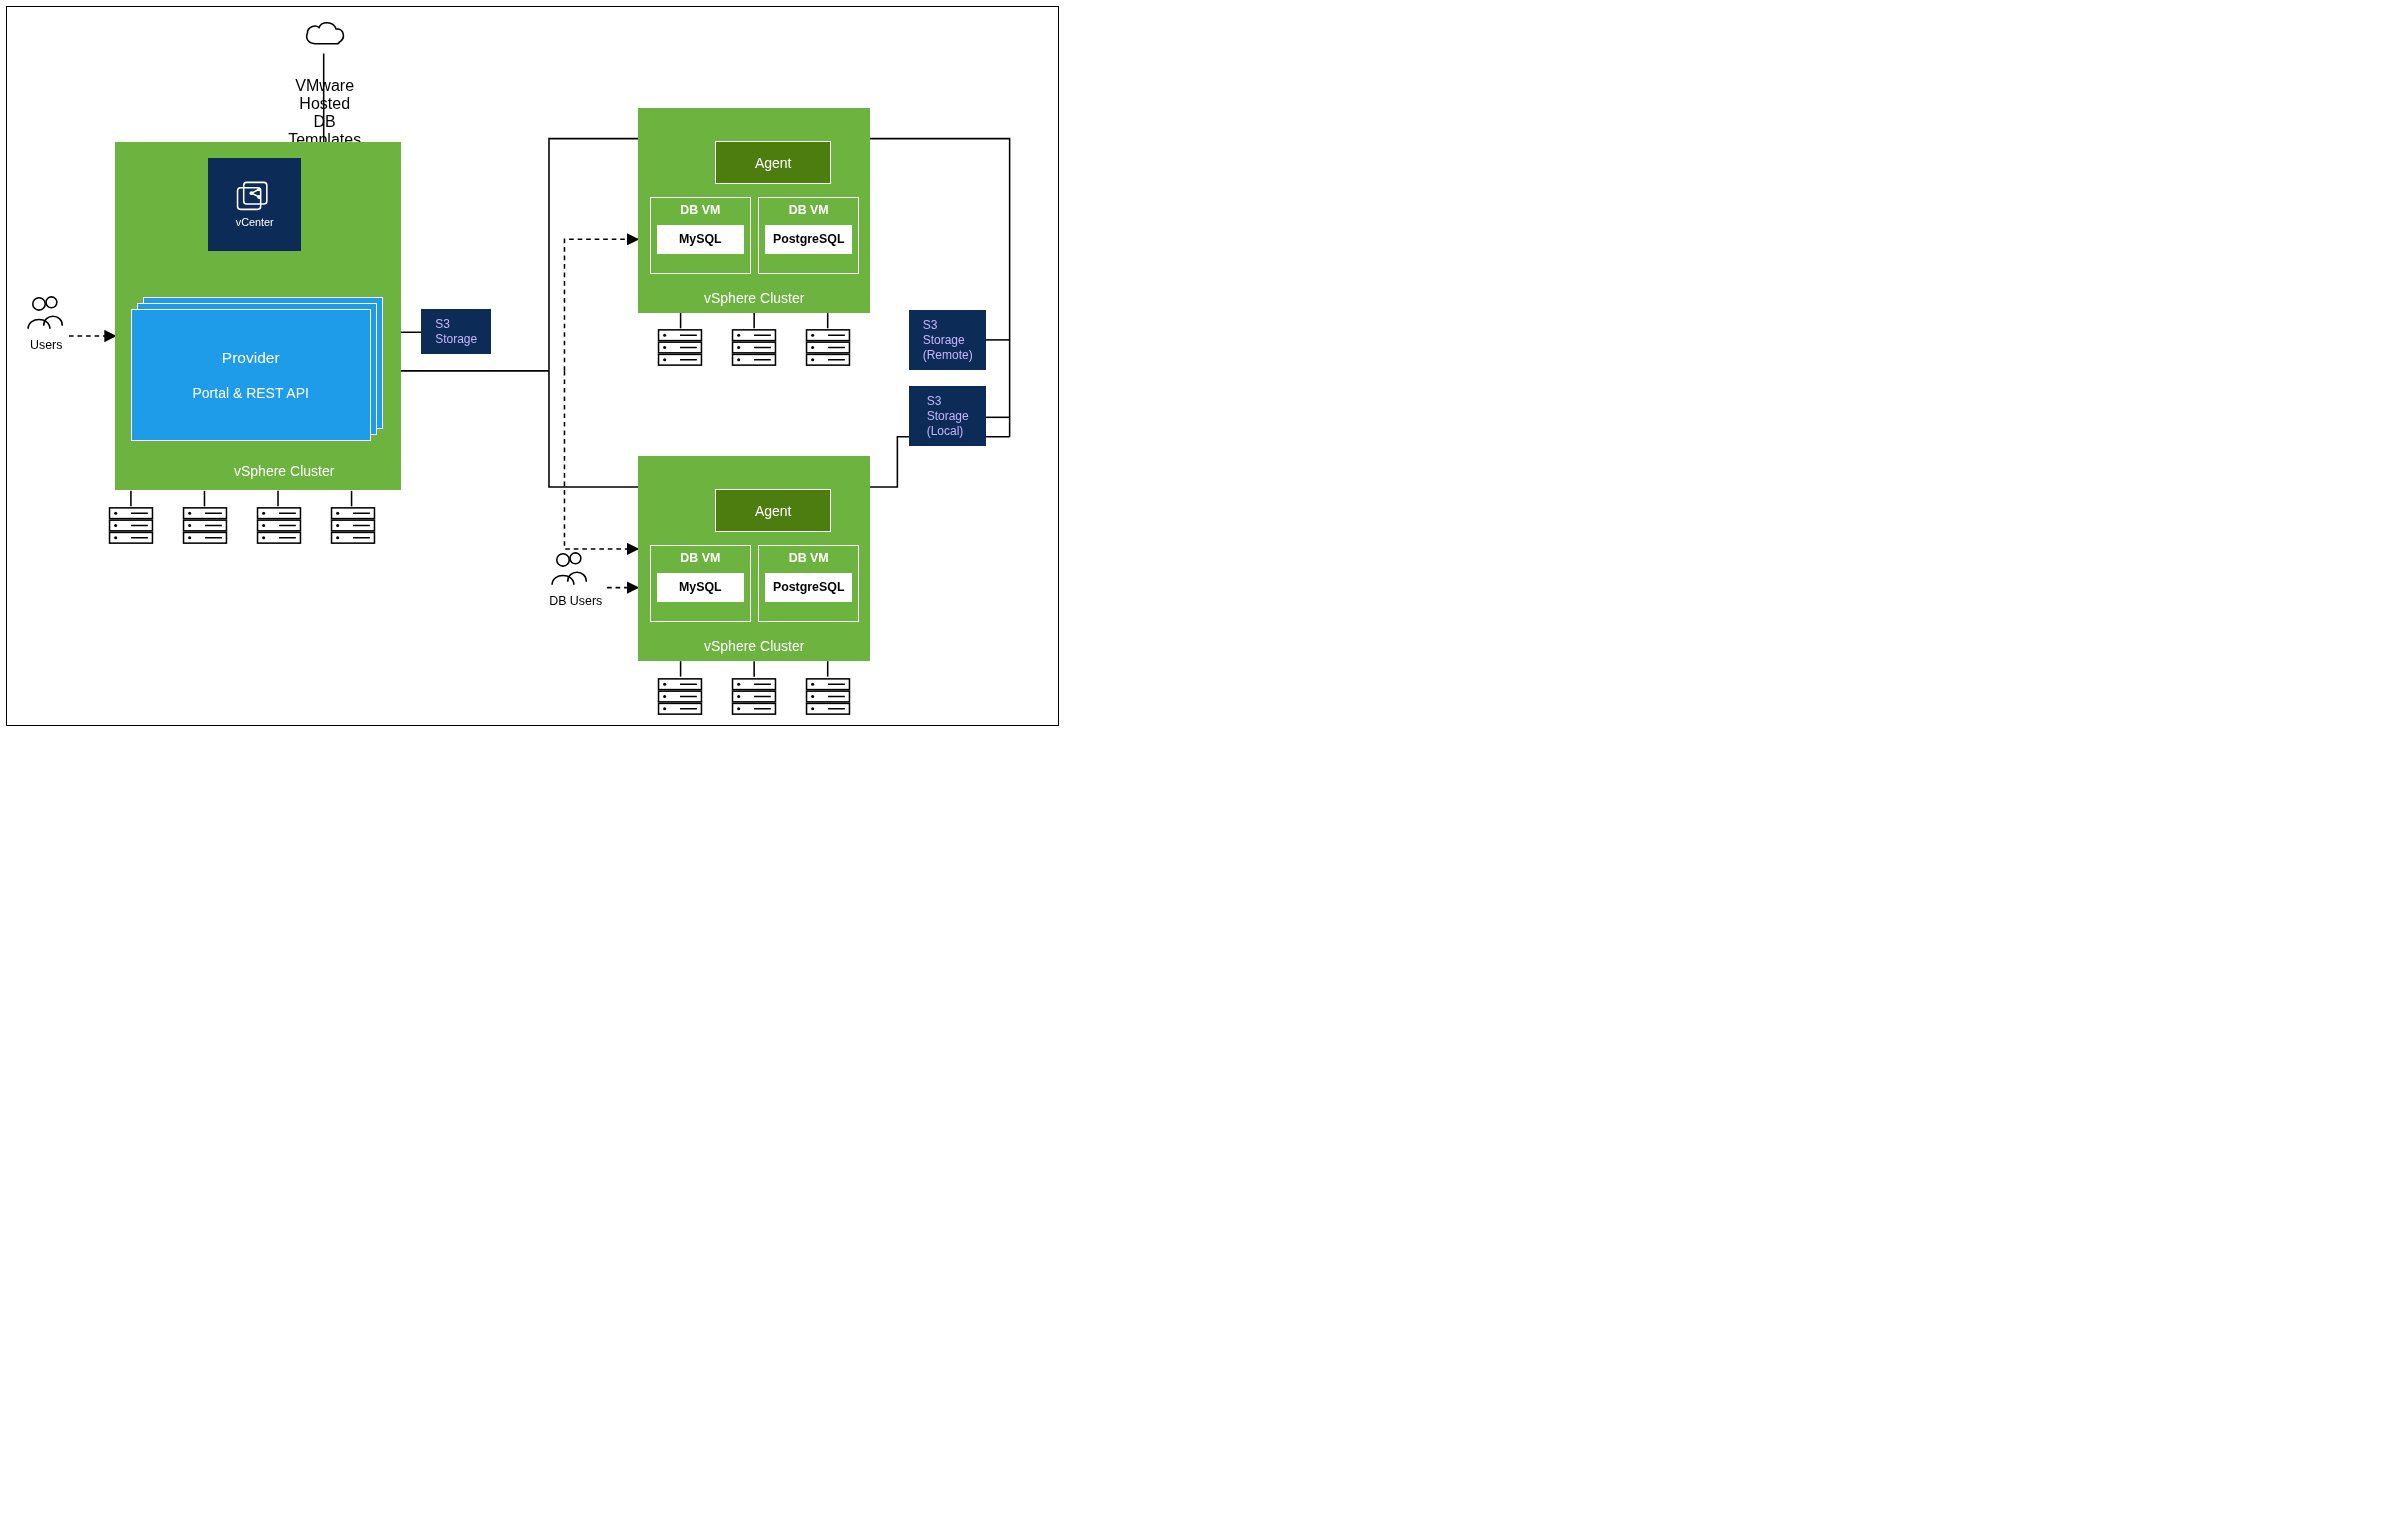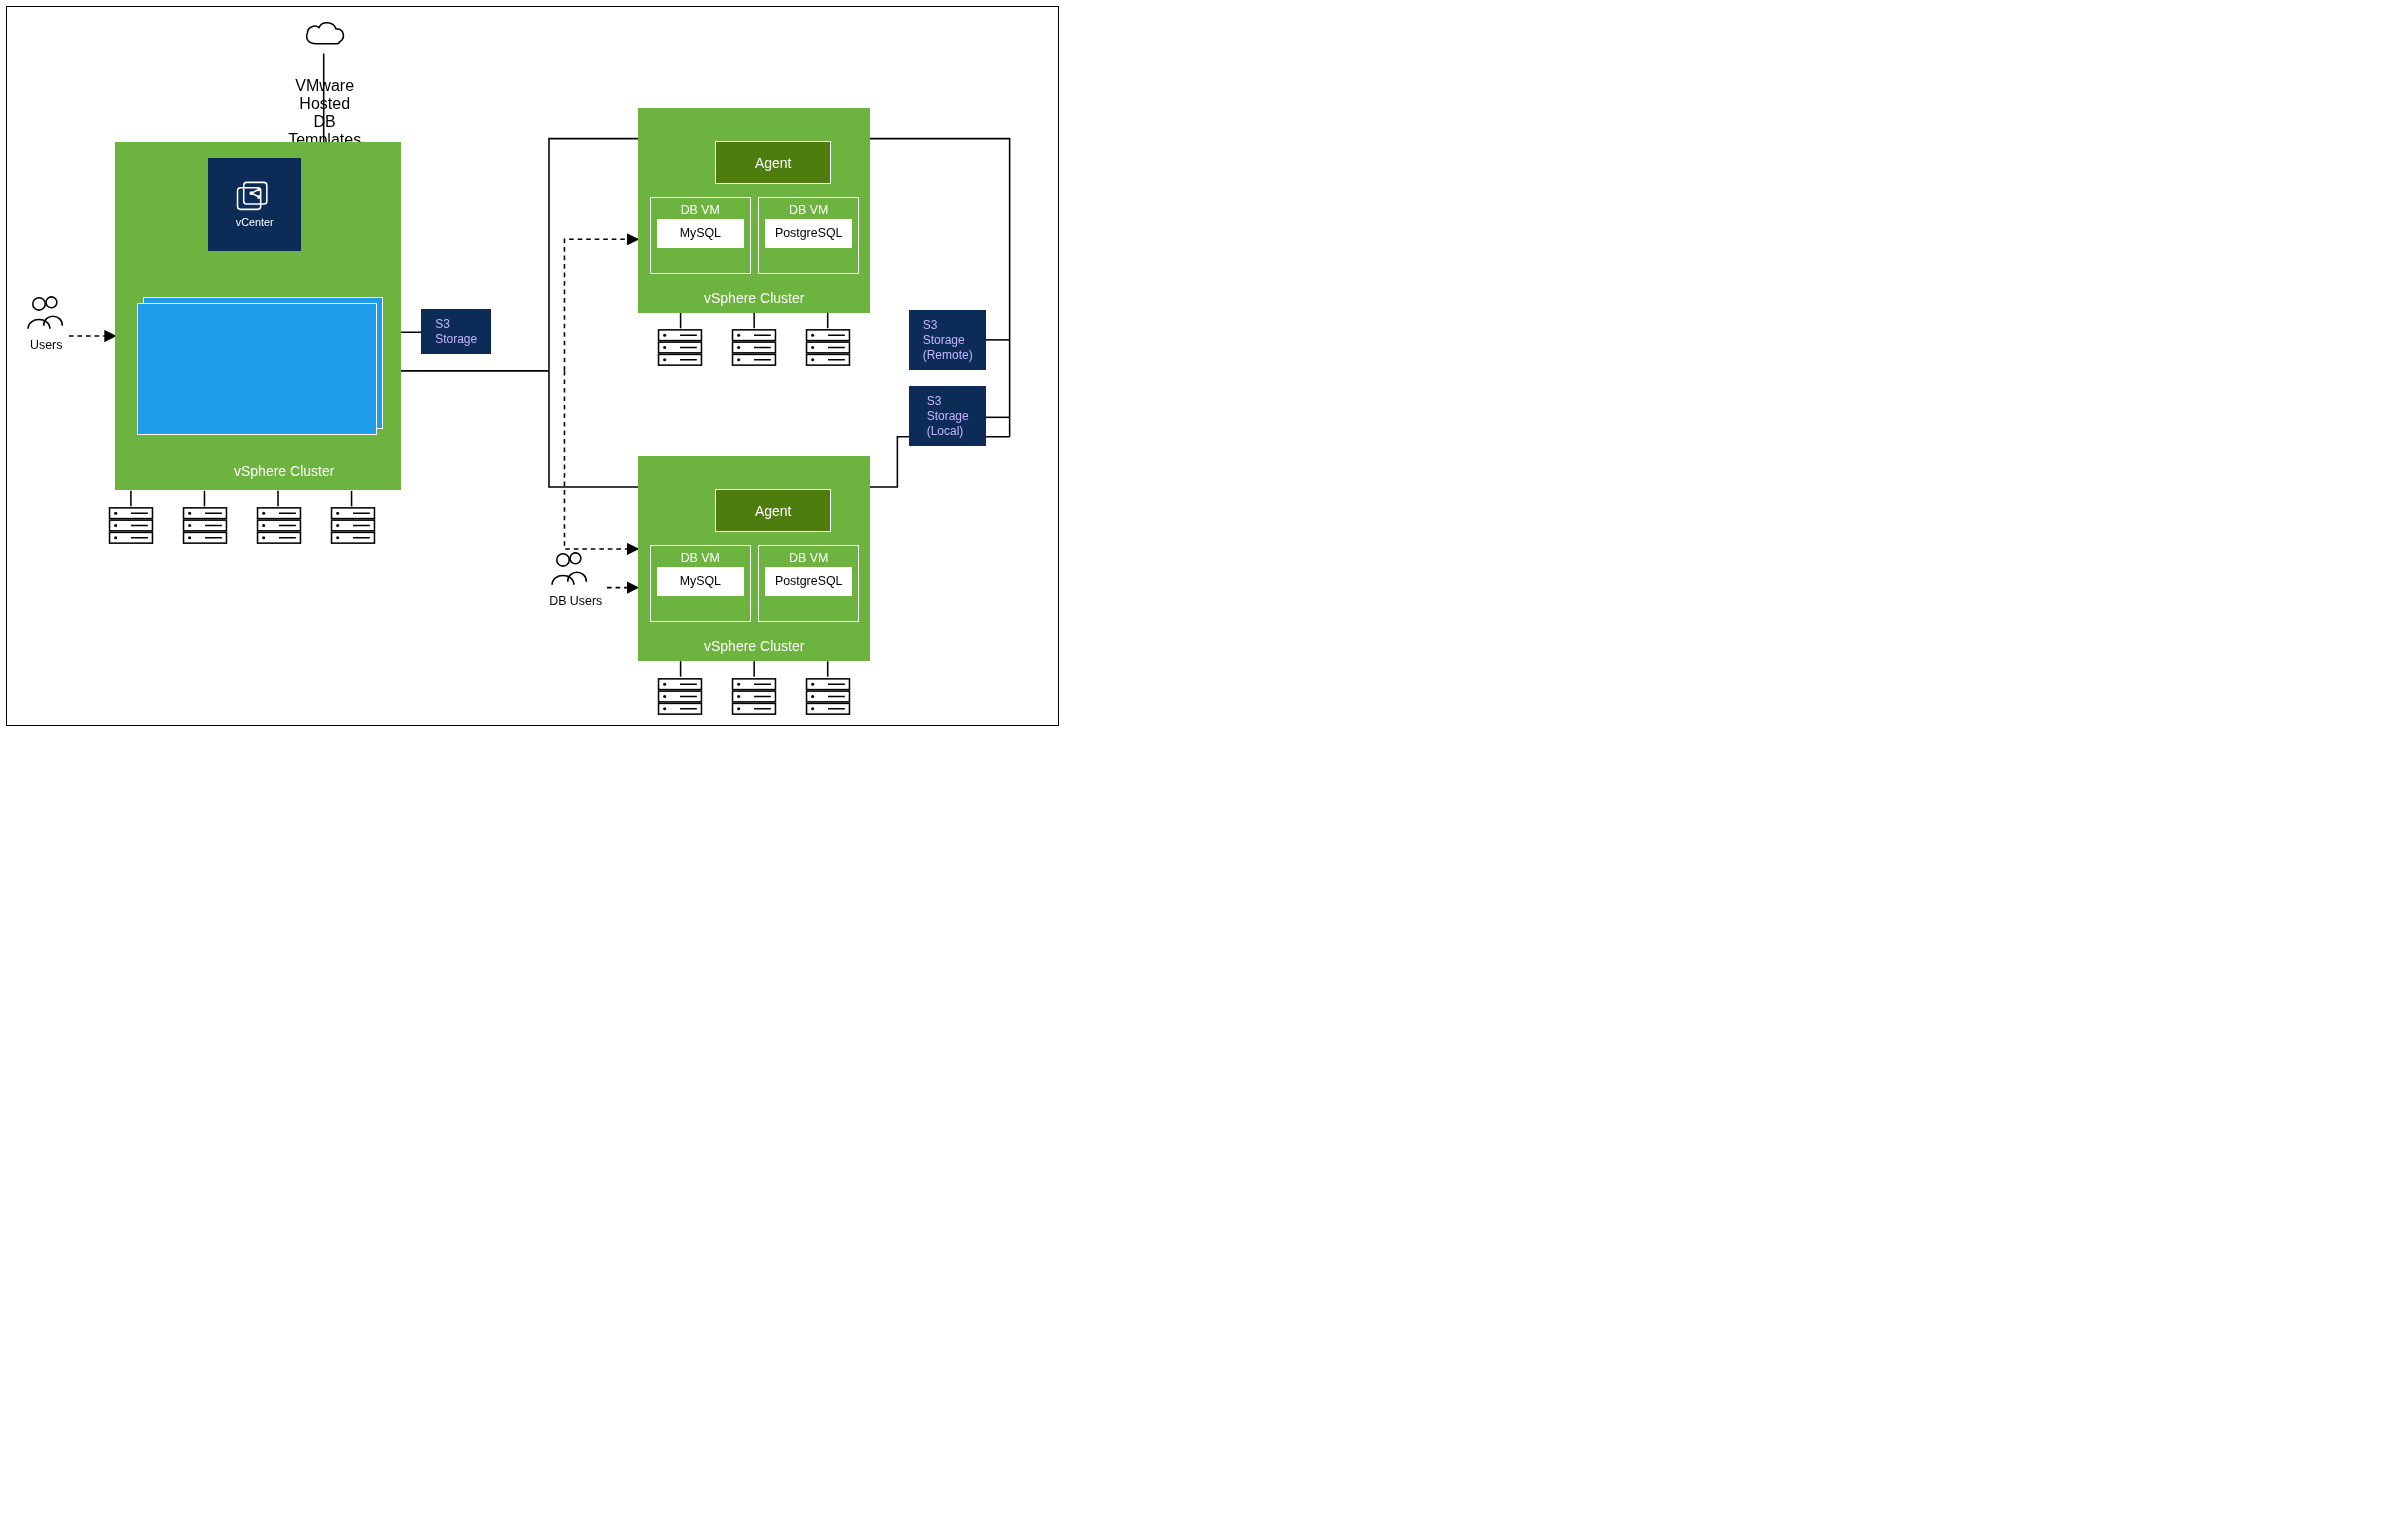--- a/index.html
+++ b/index.html
@@ -68,22 +68,23 @@
     border: 1.5px solid #fff;
     margin-top: 24px;
   }
   .dbvm-group {
     border: 1.5px solid #fff;
     color: #fff;
     display: flex;
     flex-direction: column;
     align-items: center;
     justify-content: flex-start;
-    gap: 2px;
+    gap: 8px;
     padding: 4.6px 6.2px 7.7px 6.2px;
+    font-weight: bold;
   }
   .dbvm-label { font-size: 12.4px; }
   .db-chip {
     background: #fff;
     color: #000;
     width: 100%;
     text-align: center;
     padding: 7.7px 3.1px;
     font-size: 12.4px;
   }
@@ -173,20 +174,24 @@
         <circle cx="20" cy="17" r="2.5" fill="#fff"></circle>
         <circle cx="30" cy="12" r="2.5" fill="#fff"></circle>
         <circle cx="30" cy="22" r="2.5" fill="#fff"></circle>
         <path d="M20 17 L30 12 M20 17 L30 22" stroke="#fff" stroke-width="2"></path>
       </svg>
       <div>vCenter</div>
     </div>
 
     <div class="stack-card" style="left:28px; top:155px; width:240px; height:132px;"></div>
     <div class="stack-card" style="left:21.7px; top:161px; width:240px; height:132px;"></div>
+    <div class="stack-card provider-inner" style="left:15.5px; top:167px; width:240px; height:132px; display:flex; flex-direction:column; align-items:center; justify-content:center; gap:18.6px;">
+      <div style="font-size:15.5px;">Provider</div>
+      <div style="font-size:14px;">Portal &amp; REST API</div>
+    </div>
     <div class="cluster-label" style="bottom:10.8px;">vSphere Cluster</div>
   </div>
 
   <div class="abs rack-row" style="left:101px; top:499px;">
     <svg width="46" height="39" viewBox="0 0 60 50">
         <rect x="2" y="2" width="56" height="14" fill="none" stroke="#000" stroke-width="2"></rect>
         <rect x="2" y="18" width="56" height="14" fill="none" stroke="#000" stroke-width="2"></rect>
         <rect x="2" y="34" width="56" height="14" fill="none" stroke="#000" stroke-width="2"></rect>
         <circle cx="10" cy="9" r="2" fill="#000"></circle>
         <circle cx="10" cy="25" r="2" fill="#000"></circle>

